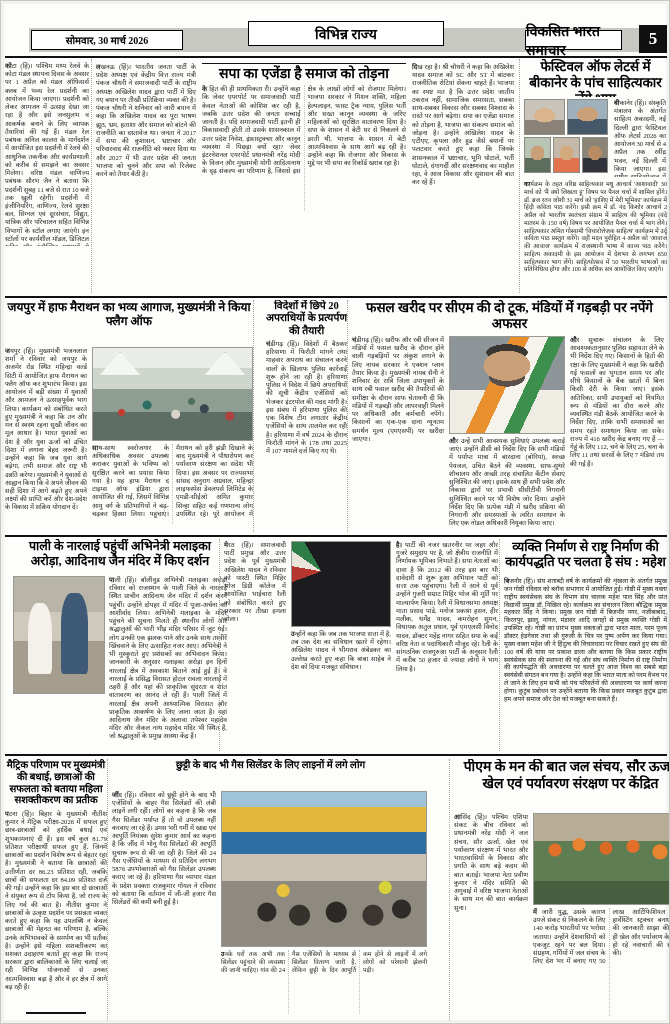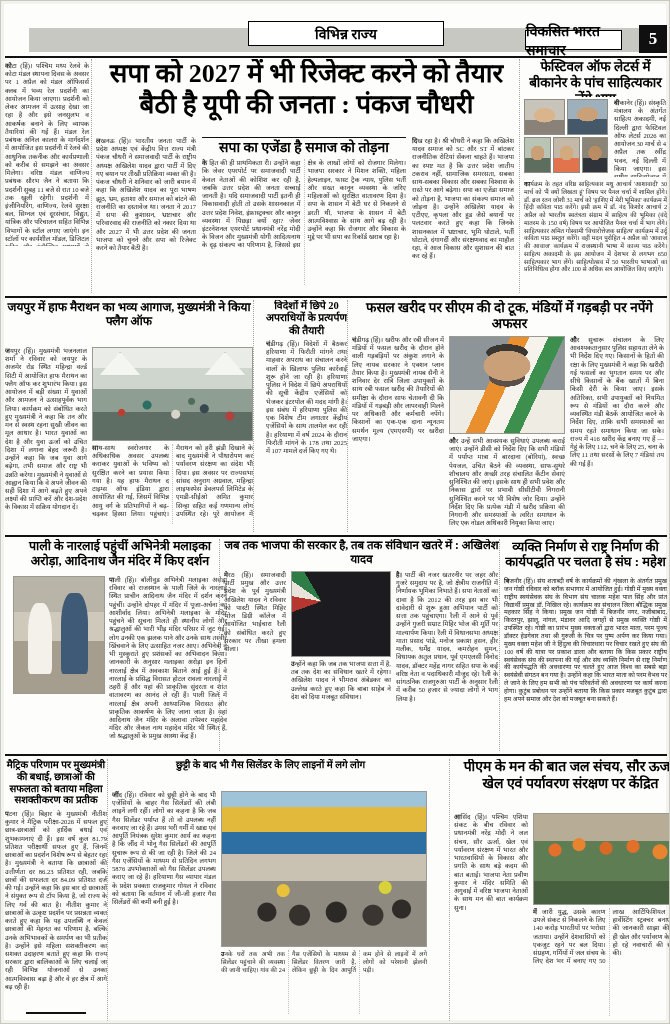--- a/index.html
+++ b/index.html
@@ -64,37 +64,39 @@
   .pc4{background:radial-gradient(ellipse 46% 36% at 50% 44%,#d3a97e 0 60%,transparent 61%),linear-gradient(180deg,#c4b9a8 0 58%,#e2734d 58% 100%)}
   .pc5{background:radial-gradient(ellipse 46% 36% at 50% 44%,#b98c63 0 60%,transparent 61%),linear-gradient(180deg,#8b8578 0 58%,#30343a 58% 100%)}
   .subhead{font-weight:bold;color:#000;text-align:center;border-top:1.5px solid #111;padding-top:2px;margin-bottom:3px;line-height:1.15}
 </style>
 </head>
 <body>
 
 <div id="page">
 
   <div class="abs" style="left:28px;top:27px;width:614px;height:24px;background:#c8c8c2"></div>
+  <div class="hbox" style="left:30px;top:29px;width:152px;height:20px;font-size:10px">
+      <span>सोमवार, 30 मार्च 2026</span>
+    </div>
   <div class="hbox" style="left:247px;top:20px;width:196px;height:25px;font-size:14px">
       <span>विभिन्न राज्य</span>
     </div>
   <div class="hbox" style="left:524px;top:29px;width:97px;height:20px;font-size:14px">
       <span>विकसित भारत समाचार</span>
     </div>
   <div class="abs" style="left:638px;top:24px;width:28px;height:28px;background:#101010;color:#fff;display:flex;align-items:center;justify-content:center;font-weight:bold;font-size:17px">
       <span>5</span>
     </div>
   <div class="abs rule" style="left:4px;top:55px;width:662px;height:2px"></div>
 
   <div class="abs" style="left:4px;top:59px;width:84px;height:233px;overflow:hidden">
     <div class="body-txt" style="height:184px;margin-top:2px">कोटा (हिं)। पश्चिम मध्य रेलवे के कोटा मंडल स्थापना दिवस के अवसर पर 1 अप्रैल को मंडल ऑफिसर्स क्लब में भव्य रेल प्रदर्शनी का आयोजन किया जाएगा। प्रदर्शनी को लेकर आमजन में उत्साह देखा जा रहा है और इसे जनसुलभ व आकर्षक बनाने के लिए व्यापक तैयारियां की गई हैं। मंडल रेल प्रबंधक अनिल कालरा के मार्गदर्शन में आयोजित इस प्रदर्शनी में रेलवे की आधुनिक तकनीक और कार्यप्रणाली को करीब से समझने का अवसर मिलेगा। वरिष्ठ मंडल वाणिज्य प्रबंधक सौरभ जैन ने बताया कि प्रदर्शनी सुबह 11 बजे से रात 10 बजे तक खुली रहेगी। प्रदर्शनी में इंजीनियरिंग, वाणिज्य, रेलवे सुरक्षा बल, सिग्नल एवं दूरसंचार, विद्युत, यांत्रिक और परिचालन सहित विभिन्न विभागों के स्टॉल लगाए जाएंगे। इन स्टॉलों पर कार्यशील मॉडल, डिजिटल स्क्रीन और इंटरैक्टिव माध्यमों से जानकारी प्रस्तुत की जाएगी।</div>
   </div>
 
   <div class="abs dotted-l" style="left:90px;top:58px;width:426px;height:234px;padding-left:4px;overflow:hidden">
-    <div class="hl" style="font-size:26px;height:74px">सपा को 2027 में भी रिजेक्ट करने को तैयार बैठी है यूपी की जनता : पंकज चौधरी</div>
     <div style="display:flex;gap:6px;margin-top:4px">
       <div class="body-txt" style="width:100px;height:150px">लखनऊ (हिं)। भारतीय जनता पार्टी के प्रदेश अध्यक्ष एवं केंद्रीय वित्त राज्य मंत्री पंकज चौधरी ने समाजवादी पार्टी के राष्ट्रीय अध्यक्ष अखिलेश यादव द्वारा पार्टी में दिए गए बयान पर तीखी प्रतिक्रिया व्यक्त की है। पंकज चौधरी ने शनिवार को जारी बयान में कहा कि अखिलेश यादव का पूरा भाषण झूठ, भ्रम, हताशा और समाज को बांटने की राजनीति का दस्तावेज था। जनता ने 2017 में सपा की कुशासन, भ्रष्टाचार और परिवारवाद की राजनीति को नकार दिया था और 2027 में भी उत्तर प्रदेश की जनता भाजपा को चुनने और सपा को रिजेक्ट करने को तैयार बैठी है।</div>
       <div style="width:204px">
         <div class="subhead" style="font-size:14px">सपा का एजेंडा है समाज को तोड़ना</div>
         <div class="body-txt twocol" style="height:126px">के हित की ही प्राथमिकता री। उन्होंने कहा कि जेवर एयरपोर्ट पर समाजवादी पार्टी केवल नेताओं की कोशिश कर रही है, जबकि उत्तर प्रदेश की जनता सच्चाई जानती है। यदि समाजवादी पार्टी इतनी ही विकासवादी होती तो उसके शासनकाल में उत्तर प्रदेश निवेश, इंफ्रास्ट्रक्चर और कानून व्यवस्था में पिछड़ा क्यों रहा? जेवर इंटरनेशनल एयरपोर्ट प्रधानमंत्री नरेंद्र मोदी के विजन और मुख्यमंत्री योगी आदित्यनाथ के दृढ़ संकल्प का परिणाम है, जिससे इस क्षेत्र के लाखों लोगों को रोजगार मिलेगा। भाजपा सरकार ने मिशन शक्ति, महिला हेल्पलाइन, फास्ट ट्रैक न्याय, पुलिस भर्ती और सख्त कानून व्यवस्था के जरिए महिलाओं को सुरक्षित वातावरण दिया है। सपा के शासन में बेटी घर से निकलने से डरती थी, भाजपा के शासन में बेटी आत्मविश्वास के साथ आगे बढ़ रही है। उन्होंने कहा कि रोजगार और विकास के मुद्दे पर भी सपा का रिकॉर्ड खराब रहा है।</div>
       </div>
       <div class="body-txt" style="width:102px;height:150px">दिख रहा है। श्री चौधरी ने कहा कि अखिलेश यादव समाज को SC और ST में बांटकर राजनीतिक रोटियां सेंकना चाहते हैं। भाजपा का स्पष्ट मत है कि उत्तर प्रदेश जातीय टकराव नहीं, सामाजिक समरसता, सबका साथ-सबका विकास और सबका विश्वास के रास्ते पर आगे बढ़ेगा। सपा का एजेंडा समाज को तोड़ना है, भाजपा का संकल्प समाज को जोड़ना है। उन्होंने अखिलेश यादव के एटीएए, कृपला और हुड जैसे बयानों पर पलटवार करते हुए कहा कि जिनके शासनकाल में भ्रष्टाचार, भूमि घोटाले, भर्ती घोटाले, दंगागर्दी और संरक्षणवाद का माहौल रहा, वे आज विकास और सुशासन की बात कर रहे हैं।</div>
     </div>
   </div>
 
@@ -153,21 +155,20 @@
     <div style="margin-top:3px;height:172px;overflow:hidden">
       <div class="photo ph-malaika" style="width:92px;height:118px;float:left;margin:0 4px 2px 0">
         <div class="ph-fig-white"></div>
         <div class="ph-fig-blue"></div>
       </div>
       <div class="body-txt" style="height:172px">पाली (हिं)। बॉलीवुड अभिनेत्री मलाइका अरोड़ा रविवार को राजस्थान के पाली जिले के नारलाई स्थित प्राचीन आदिनाथ जैन मंदिर में दर्शन करने पहुंचीं। उन्होंने दोपहर में मंदिर में पूजा-अर्चना का आशीर्वाद लिया। अभिनेत्री मलाइका के मंदिर पहुंचने की सूचना मिलते ही स्थानीय लोगों और श्रद्धालुओं की भारी भीड़ मंदिर परिसर में जुट गई। लोग उनकी एक झलक पाने और उनके साथ तस्वीरें खिंचवाने के लिए उत्साहित नजर आए। अभिनेत्री ने भी मुस्कुराते हुए प्रशंसकों का अभिवादन किया। जानकारी के अनुसार मलाइका अरोड़ा इन दिनों नारलाई क्षेत्र में अवकाश बिताने आई हुई हैं। वे नारलाई के प्रसिद्ध विरासत होटल रावला नारलाई में ठहरी हैं और यहां की प्राकृतिक सुंदरता व शांत वातावरण का आनंद ले रही हैं। पाली जिले में नारलाई क्षेत्र अपनी आध्यात्मिक विरासत और प्राकृतिक आकर्षण के लिए जाना जाता है। यहां आदिनाथ जैन मंदिर के अलावा तपेश्वर महादेव मंदिर और जैकल नाथ महादेव मंदिर भी स्थित हैं, जो श्रद्धालुओं के प्रमुख आस्था केंद्र हैं।</div>
     </div>
   </div>
 
   <div class="abs dotted-l" style="left:218px;top:538px;width:280px;height:212px;padding-left:4px;overflow:hidden">
-    <div class="hl" style="font-size:11.5px;height:30px">जब तक भाजपा की सरकार है, तब तक संविधान खतरे में : अखिलेश यादव</div>
     <div style="display:flex;gap:5px;margin-top:2px">
       <div class="body-txt" style="width:62px;height:174px">मेरठ (हिं)। समाजवादी पार्टी प्रमुख और उत्तर प्रदेश के पूर्व मुख्यमंत्री अखिलेश यादव ने रविवार को पास्टी स्थित मिहिर भोज डिग्री कॉलेज में आयोजित भाईचारा रैली को संबोधित करते हुए सरकार पर तीखा हमला बोला।</div>
       <div style="width:100px">
         <div class="photo ph-akhilesh" style="width:100px;height:86px"></div>
         <div class="body-txt" style="height:84px;margin-top:3px">उन्होंने कहा कि जब तक भाजपा सत्ता में है, तब तक देश का संविधान खतरे में रहेगा। अखिलेश यादव ने भीमराव अंबेडकर का उल्लेख करते हुए कहा कि बाबा साहेब ने देश को दिया मजबूत संविधान।</div>
       </div>
       <div class="body-txt" style="width:102px;height:174px">है। पार्टी की नजर खतरनीर पर जहर और गुजरे समुदाय पर है, जो क्षेत्रीय राजनीति में निर्णायक भूमिका निभाते हैं। सपा नेताओं का दावा है कि 2012 की तरह इस बार भी दावेदारी से शुरू हुआ अभियान पार्टी को सत्ता तक पहुंचाएगा। रैली में आने से पूर्व उन्होंने गुजरी सम्राट मिहिर भोज की मूर्ति पर माल्यार्पण किया। रैली में विधानसभा अध्यक्ष माता प्रसाद पांडे, मनोज प्रकाश हसन, हीर मलीक, धर्मेंद्र यादव, कमरोहन सुमन, विधायक अतुल प्रधान, पूर्व एमएलसी विनोद यादव, डॉक्टर महेंद्र नागर सहित सपा के कई वरिष्ठ नेता व पदाधिकारी मौजूद रहे। रैली के सांगठनिक राजगुरुआ पार्टी के अनुसार रैली में करीब 50 हजार से ज्यादा लोगों ने भाग लिया है।</div>
     </div>
   </div>
 

